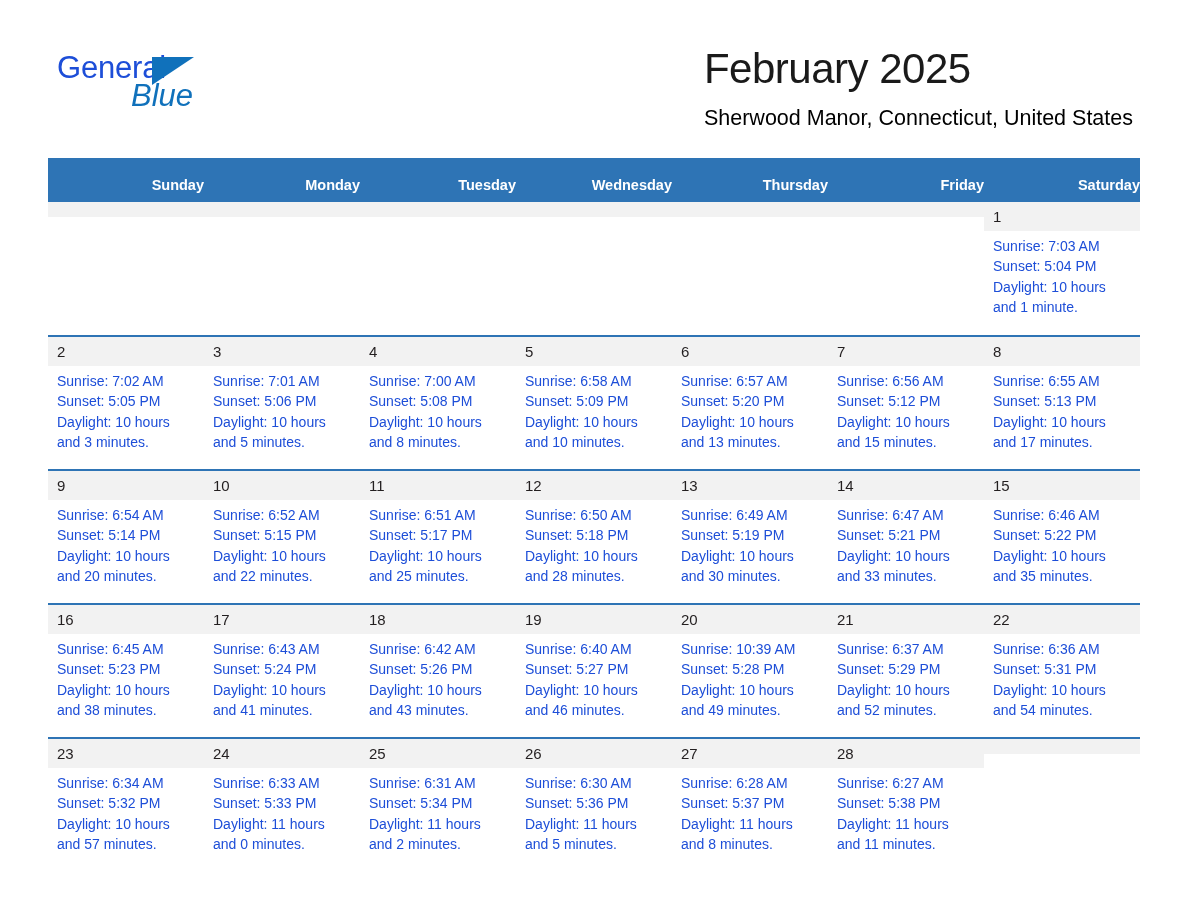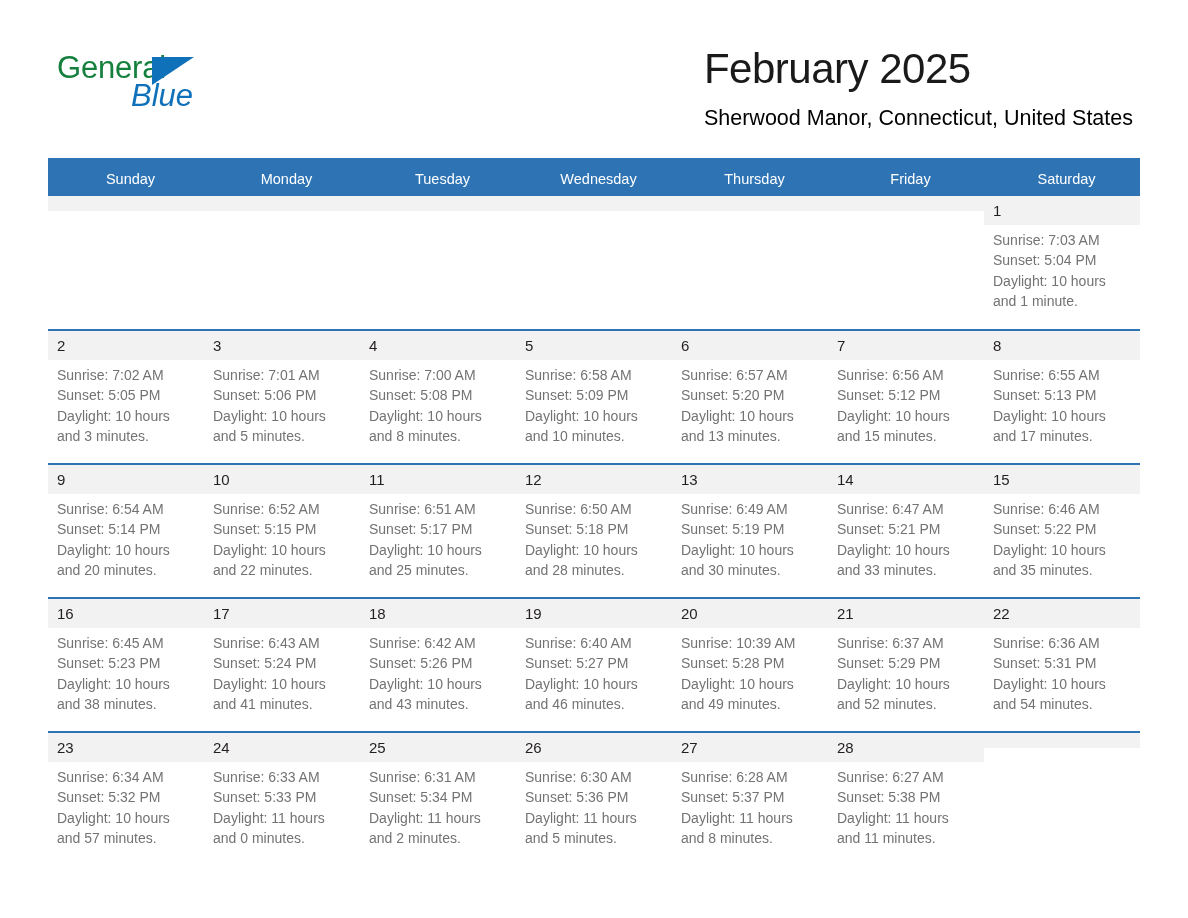--- a/index.html
+++ b/index.html
@@ -32,21 +32,21 @@
 
   .brand {
     position: absolute;
     left: 57px;
     top: 52px;
     width: 260px;
     height: 62px;
   }
   .brand-general {
     font-size: 31px;
-    color: #15803d;
+    color: #1d4ed8;
     letter-spacing: -0.2px;
     line-height: 1;
     font-weight: 400;
   }
   .brand-blue {
     position: absolute;
     left: 74px;
     top: 28px;
     font-size: 31px;
     color: #1071bb;
@@ -91,23 +91,23 @@
     top: 158px;
     width: 1092px;
     border-collapse: collapse;
     table-layout: fixed;
   }
 
   .calendar th {
     background: #2e74b5;
     color: #ffffff;
     font-size: 14.5px;
-    font-weight: 400;
-    text-align: center;
-    padding: 14px 0 8px 9px;
+    font-weight: 700;
+    text-align: right;
+    padding: 20px 0 8px 9px;
     height: 15px;
     line-height: 1.1;
   }
 
   .calendar td {
     vertical-align: top;
     padding: 0;
     border-top: 2px solid #2e74b5;
     height: 134px;
     box-sizing: border-box;
@@ -127,21 +127,21 @@
   }
   td.empty .daynum {
     background: #f2f2f2;
     color: transparent;
   }
 
   .cellbody {
     padding: 5px 10px 0 9px;
     font-size: 14px;
     line-height: 20.3px;
-    color: #737373;
+    color: #1d4ed8;
   }
   .cellbody div {
     white-space: nowrap;
   }
   .cellbody div.daylight {
     white-space: normal;
   }
 </style>
 </head>
 <body>

